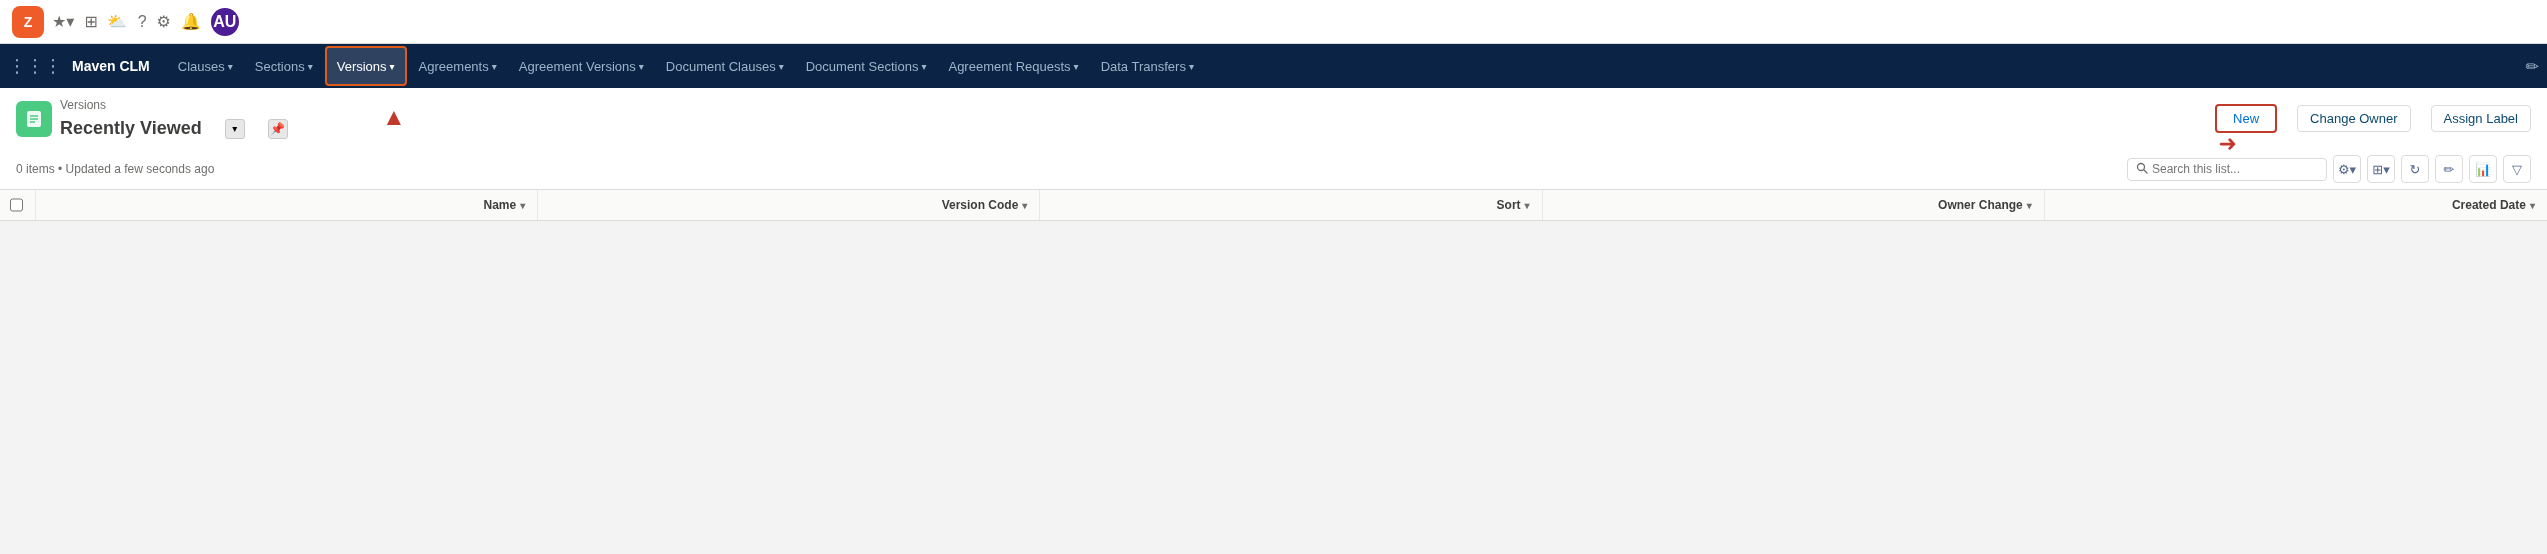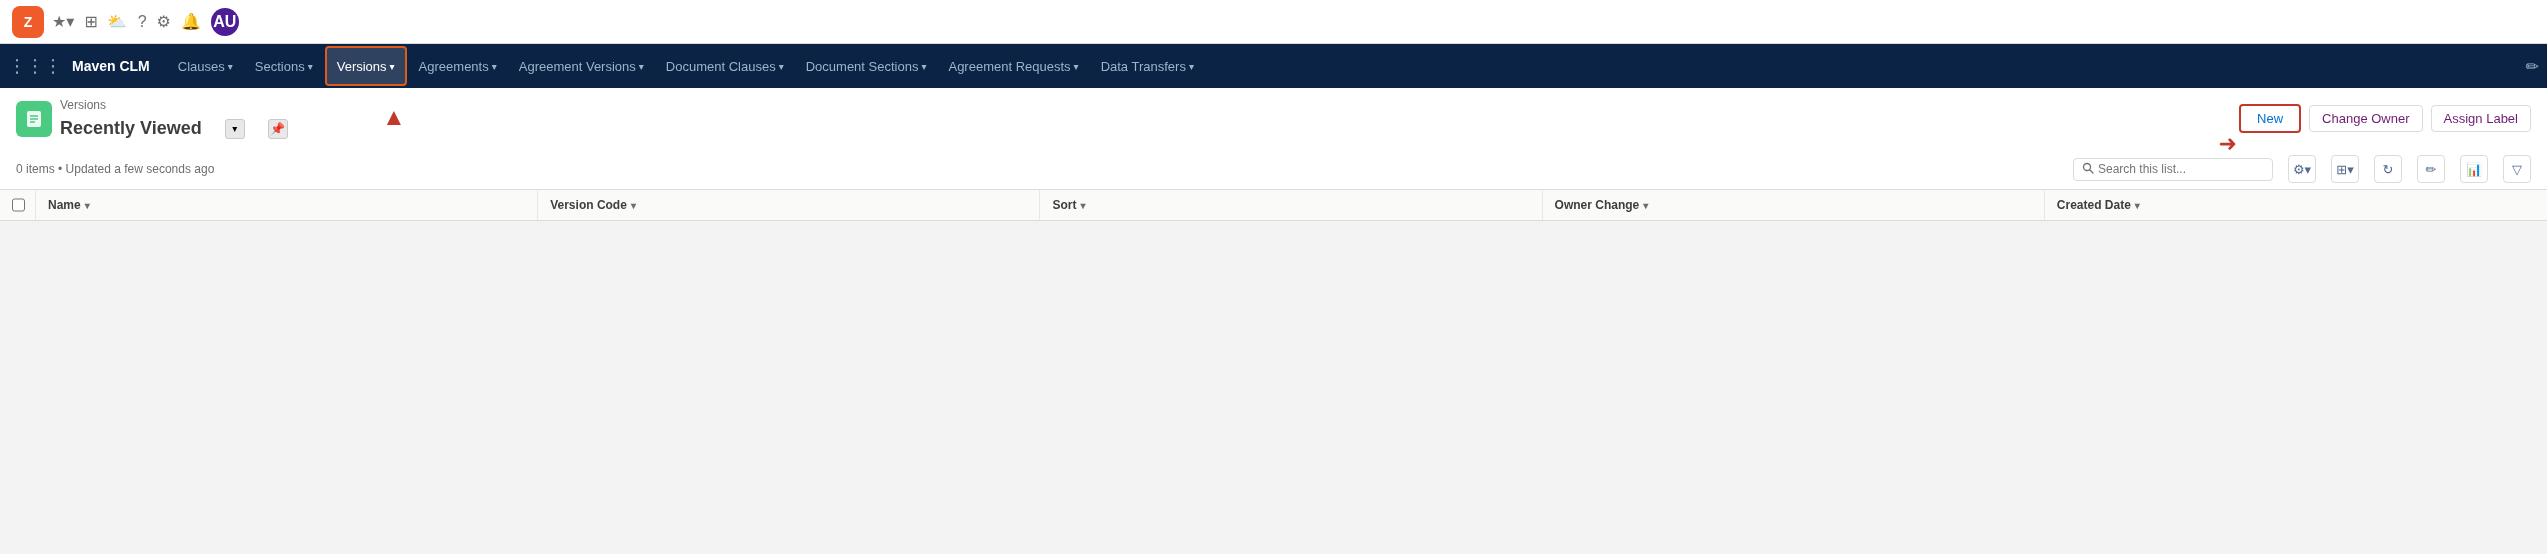--- a/index.html
+++ b/index.html
@@ -101,40 +101,40 @@
       display: flex; align-items: center; justify-content: center;
       font-size: 10px; cursor: pointer;
     }
     .pin-btn {
       width: 20px; height: 20px; border-radius: 3px;
       background: #e8e8e8; border: 1px solid #c9c9c9;
       display: flex; align-items: center; justify-content: center;
       font-size: 12px; cursor: pointer;
     }
     .page-header-actions {
-      display: flex; align-items: center; gap: 8px; margin-left: auto;
+      display: flex; align-items: center; gap: 20px; margin-left: auto;
     }
     .btn-new {
       background: #fff; color: #0070d2; border: 2px solid #c0392b;
       border-radius: 4px; padding: 5px 16px; font-size: 13px; cursor: pointer;
       font-weight: 500;
     }
     .btn-secondary {
-      background: #fff; color: #701a75; border: 1px solid #dddbda;
+      background: #fff; color: #0c4a6e; border: 1px solid #dddbda;
       border-radius: 4px; padding: 5px 12px; font-size: 13px; cursor: pointer;
     }
     .page-header-top {
       display: flex; align-items: center; padding-bottom: 10px;
     }
     .status-bar {
       font-size: 12px; color: #706e6b; padding: 6px 0;
       display: flex; align-items: center; justify-content: space-between;
     }
     .status-bar-right {
-      display: flex; align-items: center; gap: 15px;
+      display: flex; align-items: center; gap: 6px;
     }
     .search-list-wrap {
       display: flex; align-items: center;
       border: 1px solid #dddbda; border-radius: 4px;
       padding: 3px 8px; background: #fff; width: 200px;
     }
     .search-list-wrap input {
       border: none; outline: none; font-size: 12px; width: 100%; background: transparent; color: #3e3e3c;
     }
     .icon-btn {
@@ -152,20 +152,21 @@
       display: grid;
       grid-template-columns: 36px 1fr 1fr 1fr 1fr 1fr;
       border-bottom: 1px solid #dddbda;
       background: #fafaf9;
     }
     .th {
       display: flex; align-items: center; gap: 4px;
       padding: 8px 12px; font-size: 12px; font-weight: 600; color: #3e3e3c;
       border-right: 1px solid #e8e8e8;
       cursor: pointer;
+      justify-content: flex-end;
     }
     .th:last-child { border-right: none; }
     .th .sort-arrow { color: #706e6b; font-size: 10px; }
     .table-checkbox {
       width: 14px; height: 14px; cursor: pointer;
     }
     .empty-area {
       height: 200px; background: #f3f3f3;
     }
 

